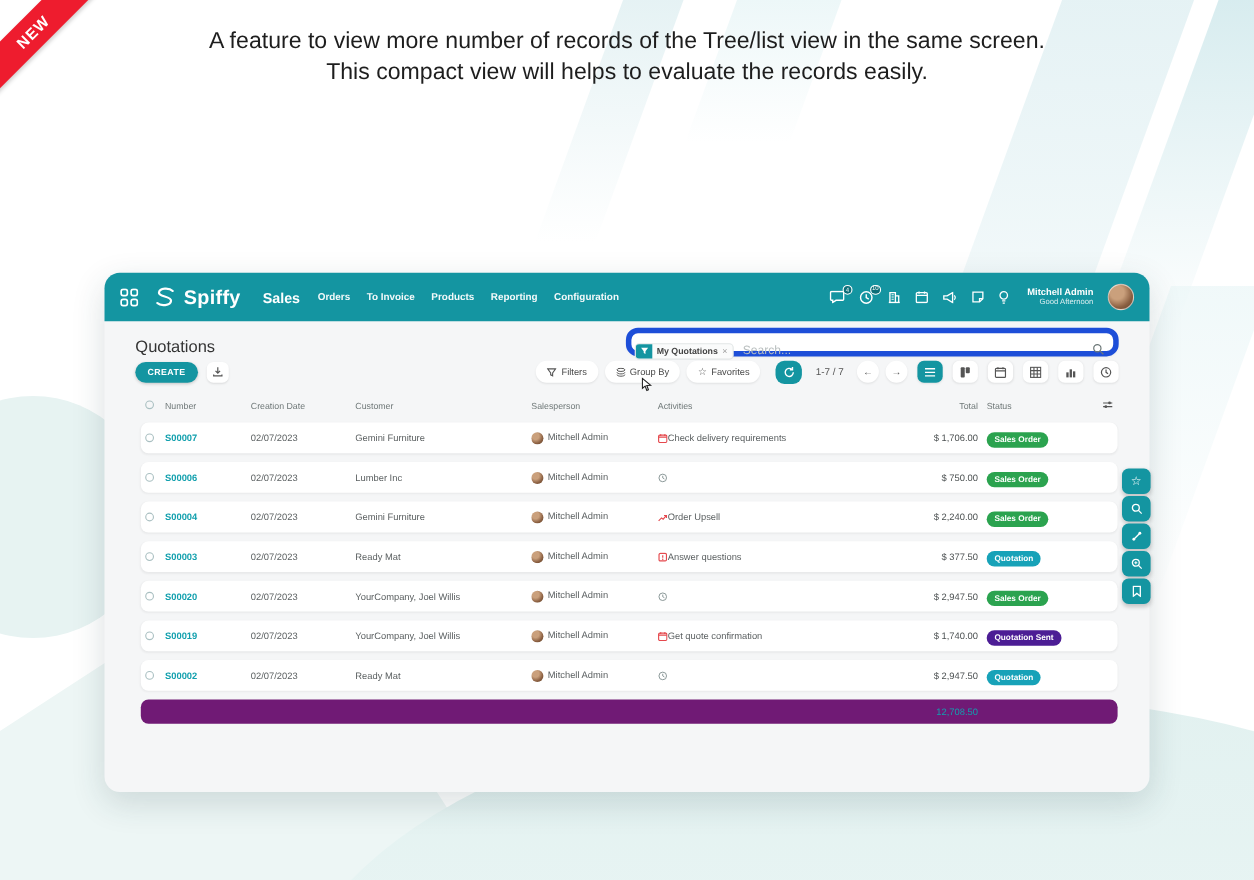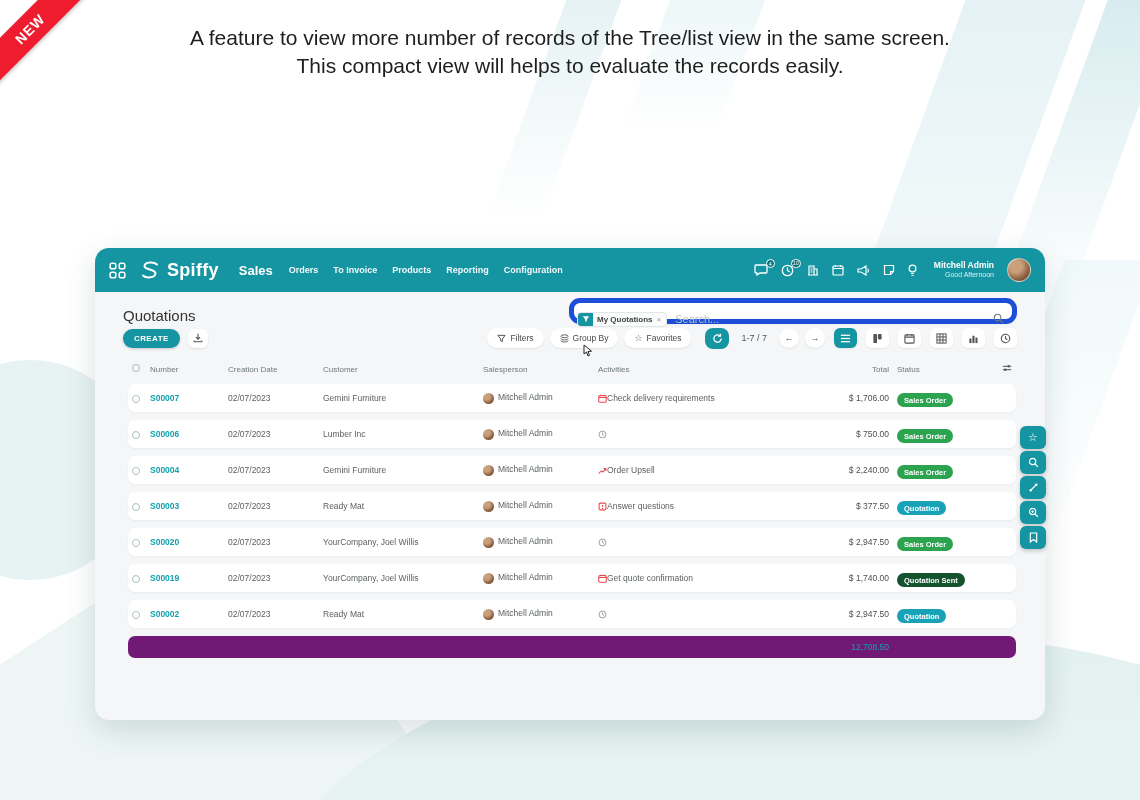--- a/index.html
+++ b/index.html
@@ -449,21 +449,21 @@
           <span class="cell activity">
             <svg width="9" height="9" viewBox="0 0 12 12">
               <rect x="1" y="2" width="10" height="9" rx="1.5" fill="none" stroke="#e5484d" stroke-width="1.4"></rect>
               <line x1="1" y1="4.6" x2="11" y2="4.6" stroke="#e5484d" stroke-width="1.4"></line>
               <line x1="3.5" y1="1" x2="3.5" y2="3" stroke="#e5484d" stroke-width="1.4"></line>
               <line x1="8.5" y1="1" x2="8.5" y2="3" stroke="#e5484d" stroke-width="1.4"></line>
             </svg>
             <span>Get quote confirmation</span>
           </span>
           <span class="cell total">$ 1,740.00</span>
-          <span><span class="badge" style="background:#14532d">Quotation Sent</span></span>
+          <span><span class="badge" style="background:#4c1d95">Quotation Sent</span></span>
           <span></span>
         </div>
         <div class="tgrid rowcard">
           <span><span class="selcircle"></span></span>
           <span class="cell number">S00002</span>
           <span class="cell">02/07/2023</span>
           <span class="cell">Ready Mat</span>
           <span class="cell"><span class="avatar sm"></span>Mitchell Admin</span>
           <span class="cell activity">
             <svg width="9" height="9" viewBox="0 0 12 12">

